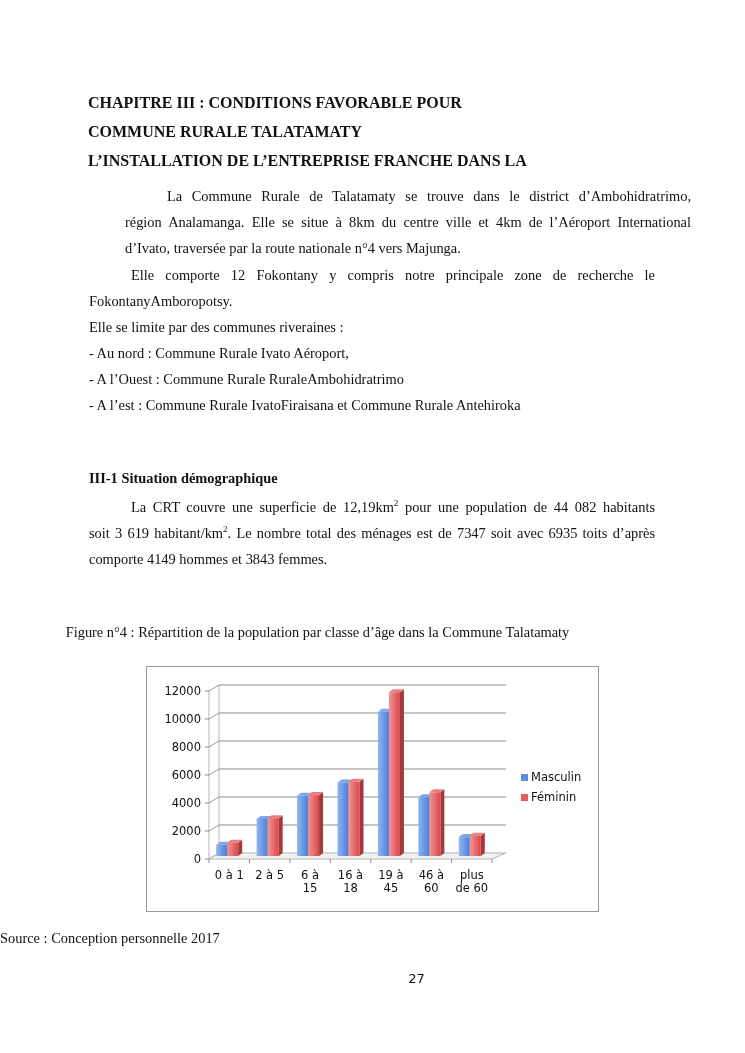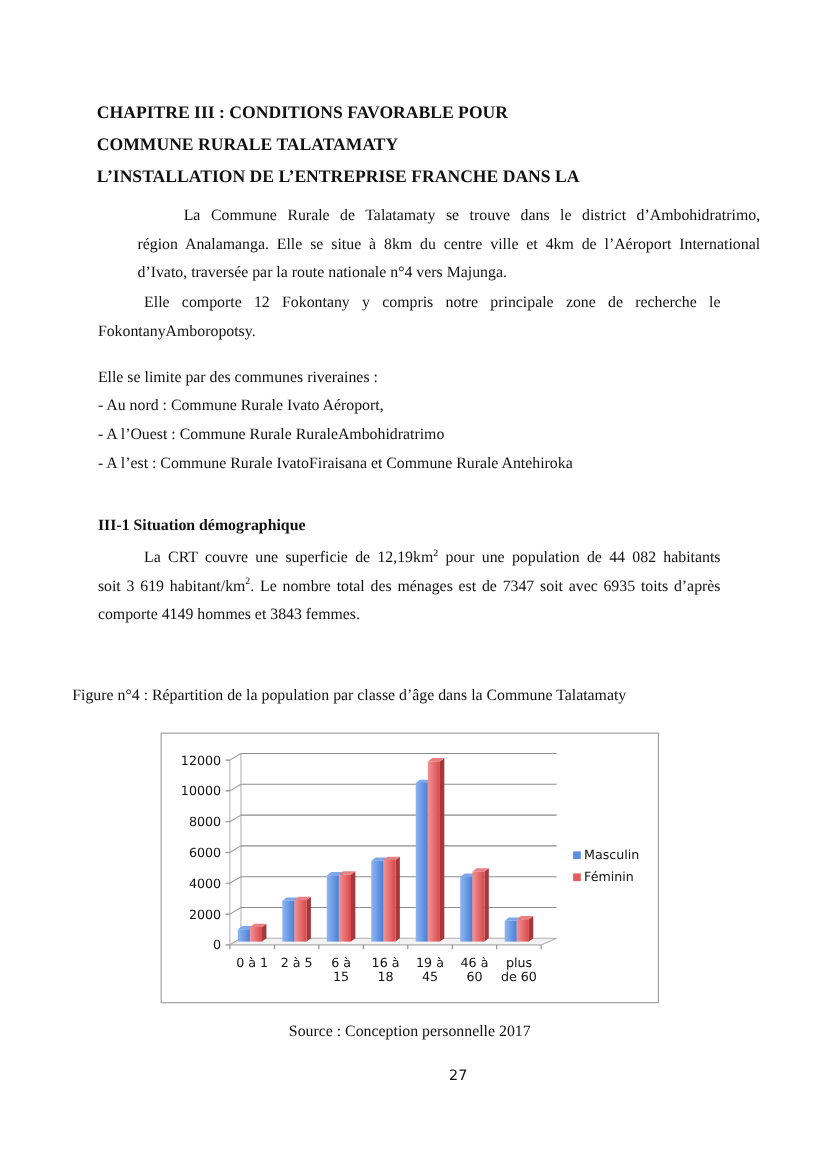--- a/index.html
+++ b/index.html
@@ -26,21 +26,21 @@
   sup { font-size: 9px; line-height: 0; vertical-align: super; }
   .caption {
     position: absolute; left: 0; width: 635px; top: 624px; text-align: center; font-size: 14.4px;
   }
   .chart-frame {
     position: absolute; left: 146px; top: 666px; width: 451px; height: 244px;
     border: 1px solid #9a9a9a; background: #fff;
   }
   .chart-svg { position: absolute; left: 0; top: 0; }
   .source {
-    position: absolute; left: 0; width: 745px; top: 930px; text-align: center; font-size: 14.4px;
+    position: absolute; left: 0; width: 745px; top: 930px; font-size: 14.4px;
   }
   .pagenum {
     position: absolute; left: 0; width: 745px; top: 971px; text-align: center;
     font-family: "DejaVu Sans", "Liberation Sans", sans-serif; font-size: 13px; margin-left: 44px;
   }
   .axis-text { font-family: "DejaVu Sans", "Liberation Sans", sans-serif; font-size: 11.5px; fill: #111; }
   .legend-text { font-family: "DejaVu Sans", "Liberation Sans", sans-serif; font-size: 11.5px; fill: #111; }
 </style>
 </head>
 <body>
@@ -57,21 +57,21 @@
     <span class="line justify-last"><span class="indent"></span><span>La Commune Rurale de Talatamaty se trouve dans le district d’Ambohidratrimo,</span></span>
     <span class="line justify-last">région Analamanga. Elle se situe à 8km du centre ville et 4km de l’Aéroport International</span>
     <span class="line">d’Ivato, traversée par la route nationale n°4 vers Majunga.</span>
   </div>
 
   <div class="para" style="top:262px;">
     <span class="line justify-last"><span class="indent"></span><span>Elle comporte 12 Fokontany y compris notre principale zone de recherche le</span></span>
     <span class="line">FokontanyAmboropotsy.</span>
   </div>
 
-  <div class="para" style="top:330px;">
+  <div class="para" style="top:314px;">
     <span class="line">Elle se limite par des  communes riveraines :</span>
     <span class="line">- Au nord : Commune Rurale Ivato Aéroport,</span>
     <span class="line">- A l’Ouest : Commune Rurale RuraleAmbohidratrimo</span>
     <span class="line">- A l’est : Commune Rurale IvatoFiraisana et Commune Rurale Antehiroka</span>
   </div>
 
   <div class="heading">III-1 Situation démographique</div>
 
   <div class="para" style="top:494px;">
     <span class="line justify-last"><span class="indent"></span><span>La CRT couvre une superficie de 12,19km</span><sup>2</sup><span> pour une population de 44 082 habitants</span></span>

